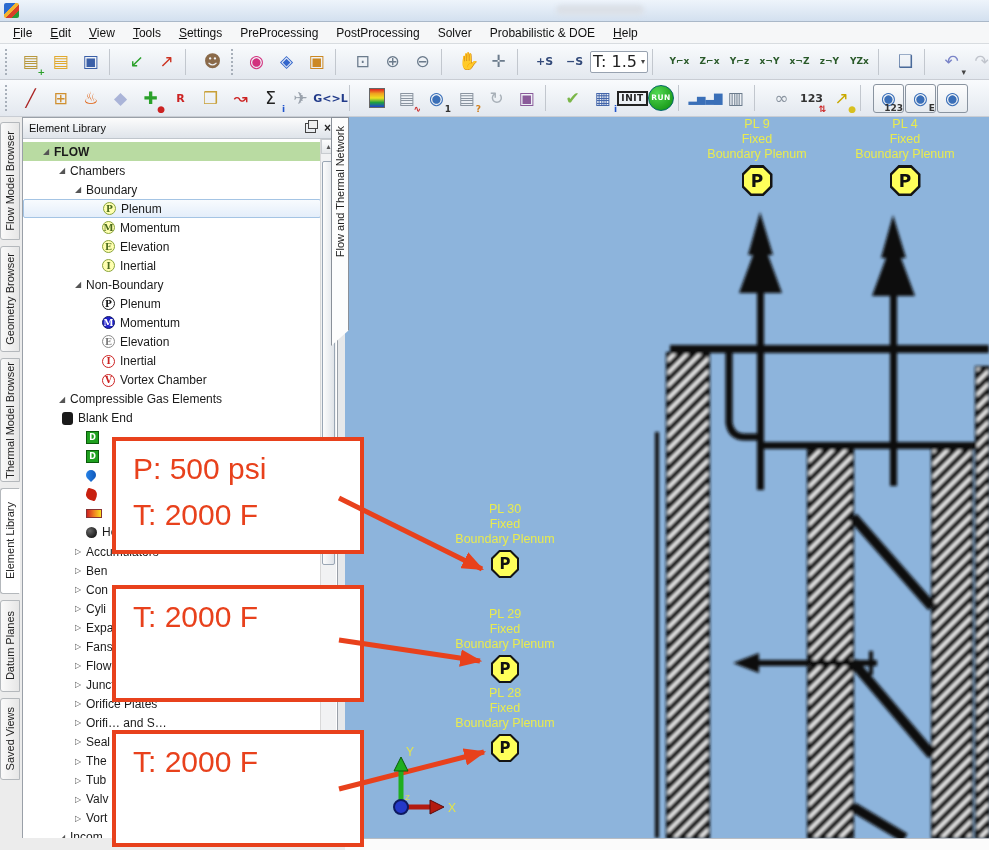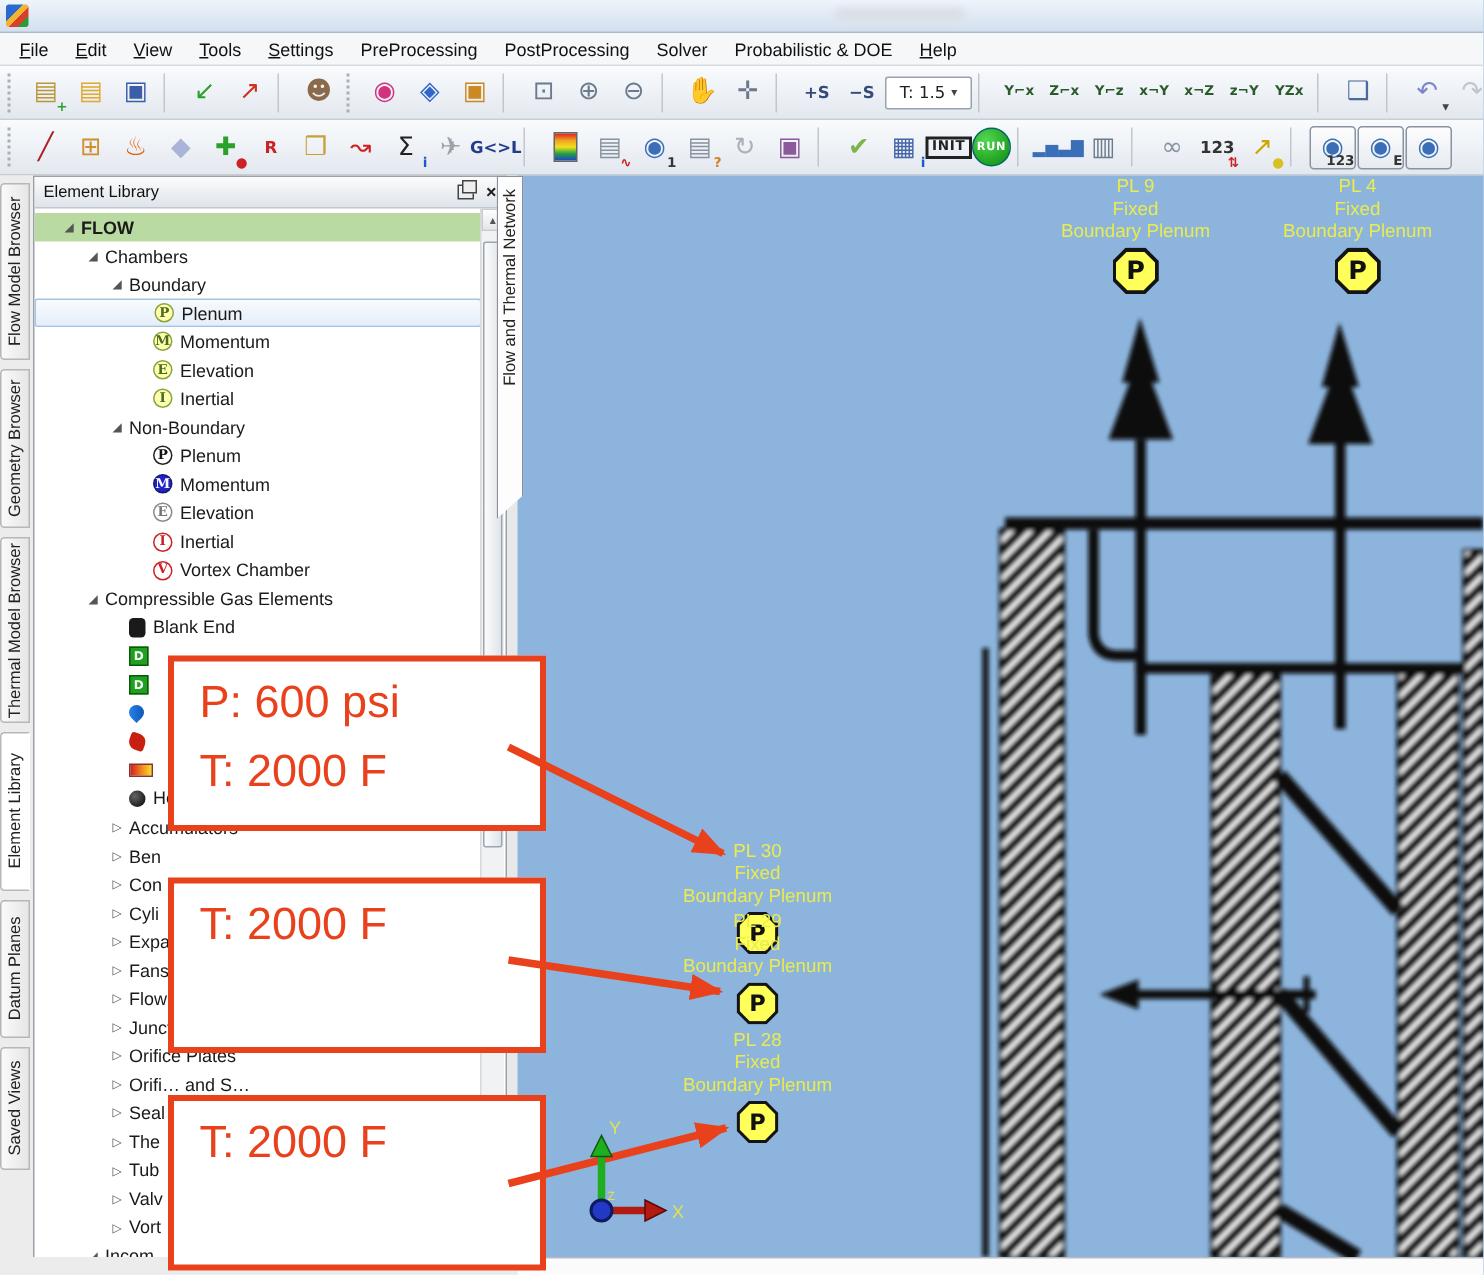--- a/index.html
+++ b/index.html
@@ -25,21 +25,21 @@
   .tb1{top:44px;height:36px;}
   .tb2{top:80px;height:37px;}
   .tbtn{width:29px;height:29px;flex:0 0 auto;position:relative;background:none;border:0;
     display:flex;align-items:center;justify-content:center;
     font-family:"DejaVu Sans",sans-serif;cursor:default;padding:0;}
   .tbtn .g{font-size:17px;line-height:1;}
   .tbtn .s{position:absolute;right:0;bottom:-1px;font-size:9px;font-weight:bold;line-height:1;}
   .tbtn.txt .g{font-size:11px;font-weight:bold;}
   .tbtn.axis .g{font-size:9px;font-weight:bold;color:#2a5a2a;}
   .tbtn.combo{width:58px;height:22px;background:#fff;border:1px solid #98a2b0;border-radius:2px;}
-  .tbtn.combo .g{font-size:11px;text-align:right;}
+  .tbtn.combo .g{font-size:16px;text-align:right;}
   .tbtn.combo .s{position:static;margin-left:4px;font-size:8px;color:#444;}
   .tbtn.boxed .g{font-size:9px;font-weight:bold;border:2px solid #222;padding:1px 2px;letter-spacing:.5px;}
   .tbtn.run{background:radial-gradient(circle at 35% 30%,#52d852,#0b8a0b);border-radius:50%;
     width:26px;height:26px;border:1px solid #066;}
   .tbtn.run .g{font-size:7.5px;font-weight:bold;color:#fff;letter-spacing:.5px;}
   .tbtn.toggle{border:1px solid #8a94a0;border-radius:3px;background:linear-gradient(#fdfdfd,#e6ebf0);width:31px;}
   .swatch{display:inline-block;width:14px;height:18px;border:1px solid #666;font-size:0;}
   .tb-sep{width:8px;height:26px;border-left:1px solid #c2c7ce;margin:0 3px;flex:0 0 auto;}
   .tb-grip{width:5px;height:26px;border-left:2px dotted #a8b0ba;margin:0 3px;flex:0 0 auto;}
   
@@ -481,21 +481,21 @@
       <div class="trow" style="padding-left: 68px;">
         <span class="exp"></span>
         <span class="tico ic-c ic-ni">V</span>
         <span class="tlabel">Vortex Chamber</span>
       </div>
       <div class="trow" style="padding-left: 36px;">
         <span class="exp">◢</span>
 
         <span class="tlabel">Compressible Gas Elements</span>
       </div>
-      <div class="trow" style="padding-left: 52px;">
+      <div class="trow" style="padding-left: 28px;">
         <span class="exp"></span>
         <span class="tico ic-blank"></span>
         <span class="tlabel">Blank End</span>
       </div>
       <div class="trow" style="padding-left: 52px;">
         <span class="exp"></span>
         <span class="tico ic-duct">D</span>
         <span class="tlabel"></span>
       </div>
       <div class="trow" style="padding-left: 52px;">
@@ -667,21 +667,21 @@
     <div class="plenum big" style="left: 835px; top: 117px;">
       <div>PL 4</div>
       <div>Fixed</div>
       <div>Boundary Plenum</div>
       <div class="pmark">
         <div class="pmark-in">
           <span>P</span>
         </div>
       </div>
     </div>
-    <div class="plenum" style="left: 435px; top: 560px;">
+    <div class="plenum" style="left: 435px; top: 502px;">
       <div>PL 30</div>
       <div>Fixed</div>
       <div>Boundary Plenum</div>
       <div class="pmark">
         <div class="pmark-in">
           <span>P</span>
         </div>
       </div>
     </div>
     <div class="plenum" style="left: 435px; top: 607px;">
@@ -702,21 +702,21 @@
         <div class="pmark-in">
           <span>P</span>
         </div>
       </div>
     </div>
   </div>
 
 <div>
 
 <div class="callout" style="top: 437px;">
-      <div>P: 600 psi</div>
+      <div>P: 500 psi</div>
       <div>T: 2000 F</div>
     </div>
     <div class="callout" style="top: 585px;">
       <div>T: 2000 F</div>
     </div>
     <div class="callout" style="top: 730px;">
       <div>T: 2000 F</div>
     </div>
   </div>
 

